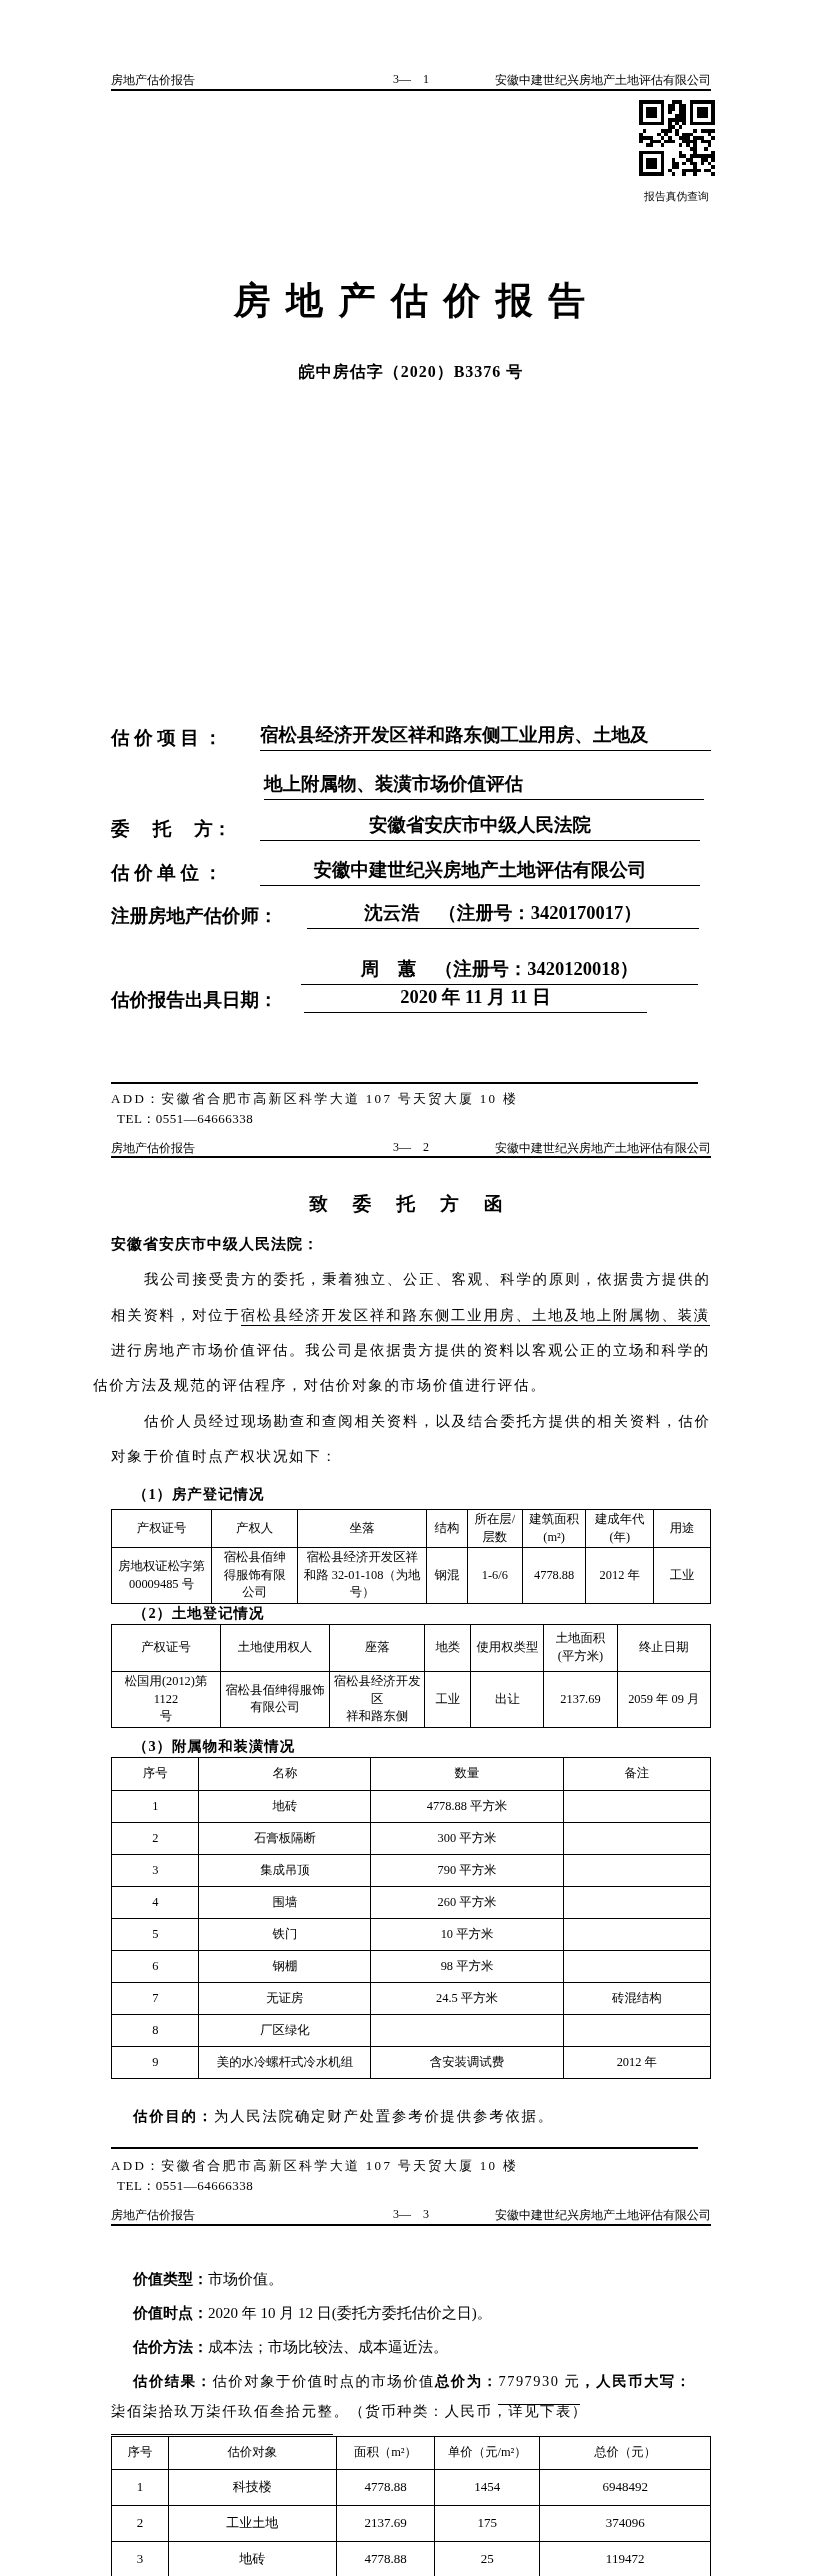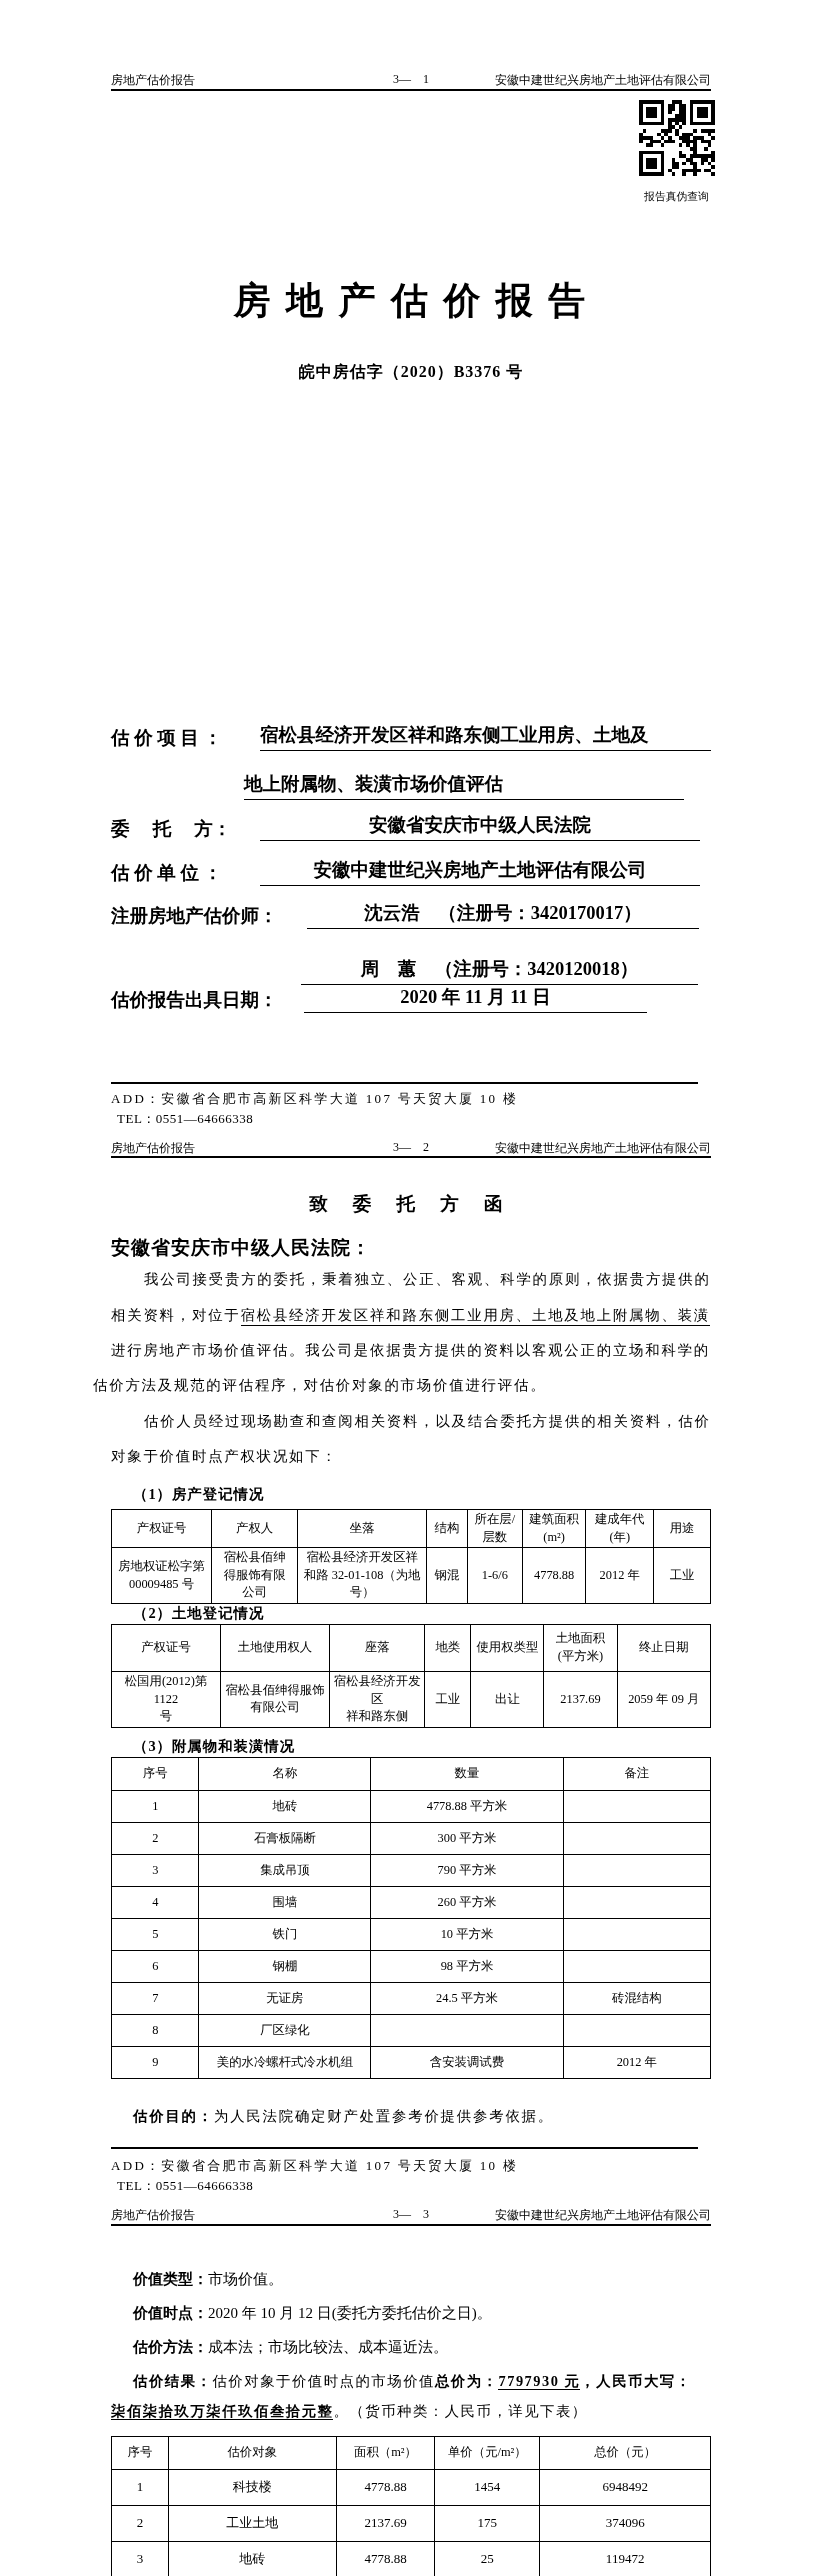--- a/index.html
+++ b/index.html
@@ -18,38 +18,38 @@
   .docno{position:absolute;left:111px;width:600px;text-align:center;font-size:16px;font-weight:bold;letter-spacing:1px;}
   .flabel{position:absolute;left:111px;font-size:18.5px;font-weight:bold;white-space:pre;}
   .uval{position:absolute;border-bottom:1.5px solid #000;padding-bottom:3.1px;text-align:center;font-size:18.5px;font-weight:bold;white-space:pre;}
   .uval.left{text-align:left;}
   .qrcap{width:101px;text-align:center;font-size:10.8px;}
   
   .faddr{position:absolute;left:111px;font-size:13px;letter-spacing:2.3px;white-space:pre;}
   .ftel{position:absolute;left:117px;font-size:13px;letter-spacing:0.5px;white-space:pre;}
   
   .lettertitle{position:absolute;left:111px;width:600px;text-align:center;font-size:18.5px;font-weight:bold;letter-spacing:10.3px;white-space:pre;}
-  .salut{position:absolute;left:111px;font-size:19px;font-weight:bold;letter-spacing:1px;}
+  .salut{position:absolute;left:111px;font-size:15px;font-weight:bold;letter-spacing:1px;}
   .para{position:absolute;font-size:14.4px;letter-spacing:1.8px;white-space:pre;}
   .useg{border-bottom:1px solid #000;padding-bottom:2.1px;}
   .sectitle{position:absolute;left:133px;font-size:14.4px;font-weight:600;letter-spacing:1px;}
   
   .tblwrap{position:absolute;left:111px;width:600px;}
   table{border-collapse:collapse;table-layout:fixed;width:100%;}
   th,td{border:1px solid #000;text-align:center;vertical-align:middle;font-weight:normal;
         font-size:12.4px;line-height:1.42;white-space:pre-line;padding:1px 2.1px;overflow:hidden;}
   .t1 th{height:30px;} .t1 td{height:49px;}
   .t2 th{height:44px;} .t2 td{height:46px;}
   .t3 th{height:30px;} .t3 td{height:29px;}
   .t4 th{height:30px;} .t4 td{height:33px;font-size:13px;}
   
   .kvline{position:absolute;left:133px;font-size:15px;white-space:pre;}
   .kvline .lab{font-weight:bold;}
   .resline{position:absolute;font-size:14.4px;letter-spacing:1.5px;white-space:pre;}
-  .utot{border-bottom:1.5px solid #000;padding-bottom:0;font-weight:bold;}
+  .utot{border-bottom:1.5px solid #000;padding-bottom:15px;font-weight:normal;}
   #qr{shape-rendering:crispEdges;}
   #qr rect{fill:#000;}
 </style>
 </head>
 <body>
 
 <div class="doc">
 
   <div>
     <div class="pgheader" style="top:72px;">
@@ -284,21 +284,21 @@
         <rect x="20" y="18" width="1" height="1"></rect>
         <rect x="20" y="20" width="1" height="1"></rect>
       </svg>
     <div class="abs qrcap" style="top:190px;left:626px;">报告真伪查询</div>
 
     <div class="title" style="top:276px;">房 地 产 估 价 报 告</div>
     <div class="docno" style="top:362px;">皖中房估字（2020）B3376 号</div>
 
     <div class="flabel" style="top:725px;">估 价 项 目 ：</div>
     <div class="uval left" style="top:722px;left:260px;width:451px;">宿松县经济开发区祥和路东侧工业用房、土地及</div>
-    <div class="uval left" style="top:771px;left:244px;width:440px;">地上附属物、装潢市场价值评估</div>
+    <div class="uval left" style="top:771px;left:264px;width:440px;">地上附属物、装潢市场价值评估</div>
 
     <div class="flabel" style="top:816px;">委　 托　 方：</div>
     <div class="uval" style="top:812px;left:260px;width:440px;">安徽省安庆市中级人民法院</div>
 
     <div class="flabel" style="top:860px;">估 价 单 位 ：</div>
     <div class="uval" style="top:857px;left:260px;width:440px;">安徽中建世纪兴房地产土地评估有限公司</div>
 
     <div class="flabel" style="top:903px;">注册房地产估价师：</div>
     <div class="uval" style="top:900px;left:307px;width:392px;">沈云浩　（注册号：3420170017）</div>
     <div class="uval" style="top:944px;left:301px;width:397px;margin-top:12px;">周　蕙　（注册号：3420120018）</div>

